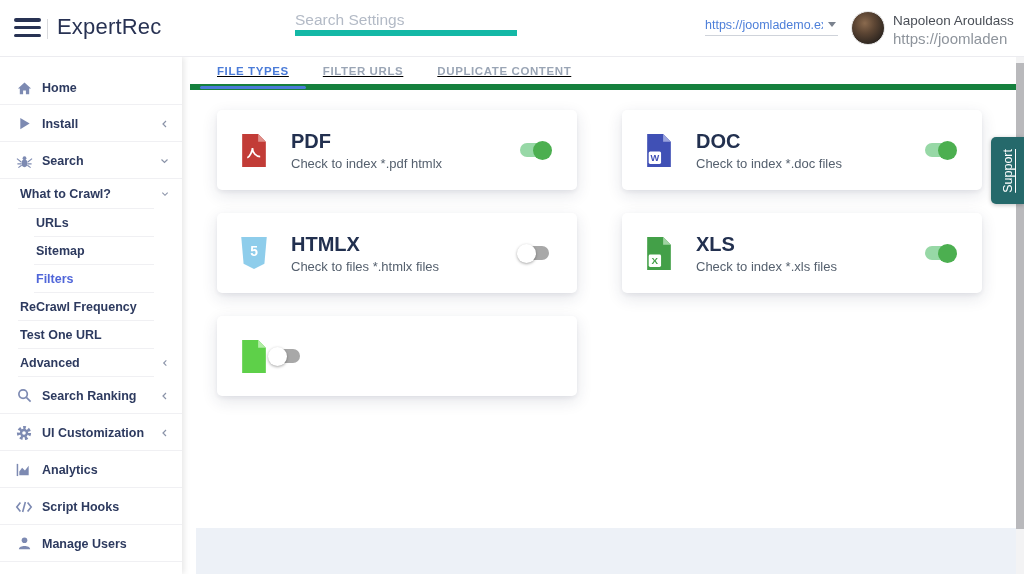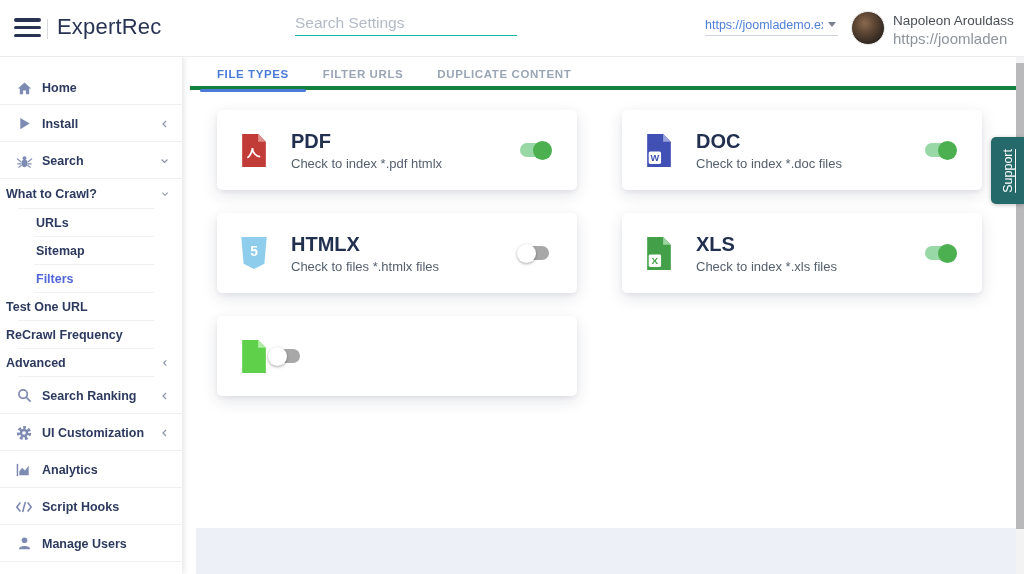--- a/index.html
+++ b/index.html
@@ -9,21 +9,21 @@
 
   
   .header { position:absolute; top:0; left:0; right:0; height:57px; background:#fff;
     border-bottom:1px solid #ececf0; z-index:30; }
   .hamburger { position:absolute; left:14px; top:18px; width:27px; height:21px; cursor:pointer; }
   .hamburger span { display:block; height:3.6px; border-radius:2px; background:#283253; margin-bottom:4.2px; }
   .logo-divider { position:absolute; left:47px; top:19px; width:1px; height:20px; background:#d9dadd; }
   .logo-text { position:absolute; left:57px; top:14px; font-size:22px; color:#283253; letter-spacing:0.2px; }
 
   .search-input { position:absolute; left:295px; top:10px; width:222px; height:26px;
-    border:none; border-bottom:1px solid #14b8a6; outline:none; font-size:15.5px; color:#1d4ed8;
+    border:none; border-bottom:6px solid #14b8a6; outline:none; font-size:15.5px; color:#1d4ed8;
     font-family:"Liberation Sans", sans-serif; background:transparent; }
   .search-input::placeholder { color:#b3bac6; }
 
   .site-select { position:absolute; left:705px; top:14px; width:133px; height:22px;
     border-bottom:1px solid #cfd3da; cursor:pointer; display:flex; align-items:center; }
   .site-select .url { font-size:12.5px; color:#4d7fd9; white-space:nowrap; overflow:hidden; flex:1; }
   .caret-down { width:0; height:0; border-left:4px solid transparent; border-right:4px solid transparent;
     border-top:5px solid #7a828e; margin-left:5px; margin-right:2px; }
 
   .avatar { position:absolute; left:851px; top:11px; width:34px; height:34px; border-radius:50%;
@@ -34,37 +34,37 @@
   .user-sub { font-size:15px; color:#8e949c; }
 
   
   .sidebar { position:absolute; top:57px; left:0; width:182px; bottom:0; background:#fff;
     box-shadow:2px 0 6px rgba(0,0,0,0.10); z-index:20; padding-top:14px; overflow:hidden; }
   .sb-item { position:relative; display:flex; align-items:center; cursor:pointer; }
   .sb-item::after { content:""; position:absolute; bottom:0; height:1px; background:#f0f0f3;
     left:var(--dl,0); right:var(--dr,0); }
   .lv0 { height:37px; padding-left:15px; }
   .lv0.h34 { height:34px; }
-  .lv1 { height:28px; padding-left:6px; --dl:18px; --dr:28px; }
+  .lv1 { height:28px; padding-left:20px; --dl:18px; --dr:28px; }
   .lv1.h30 { height:30px; }
   .lv2 { height:28px; padding-left:36px; --dl:34px; --dr:28px; }
   .sb-icon { width:18px; height:16px; display:flex; align-items:center; justify-content:center; flex:none; }
   .sb-label { margin-left:9px; font-size:12.5px; font-weight:bold; color:#2d3a5f; }
   .lv1 .sb-label, .lv2 .sb-label { margin-left:0; }
   .sb-item.active .sb-label { color:#5066d9; }
   .chev { position:absolute; right:13px; top:50%; transform:translateY(-50%); display:flex; }
   .chev.down svg { transform:rotate(-90deg); }
 
   .sb-scrollbar { position:absolute; top:57px; right:0; width:8px; bottom:0; background:#f3f3f4; z-index:25; }
   .sb-thumb { position:absolute; top:6px; left:0; width:8px; height:466px; background:#b9b9bc; }
 
   
   .main { position:absolute; top:57px; left:190px; right:0; bottom:0; background:#fff; }
-  .tabbar { position:relative; height:33px; border-bottom:4px solid #15803d; display:flex;
-    align-items:flex-start; padding-left:10px; }
+  .tabbar { position:relative; height:33px; border-bottom:6px solid #15803d; display:flex;
+    align-items:center; padding-left:10px;text-decoration:underline; }
   .tab { position:relative; height:33px; display:flex; align-items:center; padding:0 17px;
     font-size:11.5px; font-weight:bold; letter-spacing:0.6px; color:#9aa5b5; cursor:pointer; }
   .tab.active { color:#4a7bd8; }
   .tab.active::after { content:""; position:absolute; left:0; right:0; bottom:-2px; height:3px;
     background:#4a7bd8; border-radius:2px; }
 
   .cards { position:absolute; top:53px; left:27px; display:grid;
     grid-template-columns:360px 360px; column-gap:45px; row-gap:23px; }
   .card { height:80px; background:#fff; border-radius:5px; display:flex; align-items:center;
     padding:0 28px 0 22px; box-shadow:0 2px 4px rgba(30,40,70,0.06), 0 5px 16px rgba(30,40,70,0.12); }
@@ -175,25 +175,25 @@
 
     <div class="sb-item lv2">
       <span class="sb-label">Sitemap</span>
     </div>
 
     <div class="sb-item lv2 active">
       <span class="sb-label">Filters</span>
     </div>
 
     <div class="sb-item lv1">
+      <span class="sb-label">ReCrawl Frequency</span>
+    </div>
+
+    <div class="sb-item lv1">
       <span class="sb-label">Test One URL</span>
-    </div>
-
-    <div class="sb-item lv1">
-      <span class="sb-label">ReCrawl Frequency</span>
     </div>
 
     <div class="sb-item lv1">
       <span class="sb-label">Advanced</span>
       <span class="chev">
         <svg width="8" height="10" viewBox="0 0 12 12">
             <polyline points="8 2 4 6 8 10" fill="none" stroke="#8a93a8" stroke-width="1.6"></polyline>
           </svg>
       </span>
     </div>

